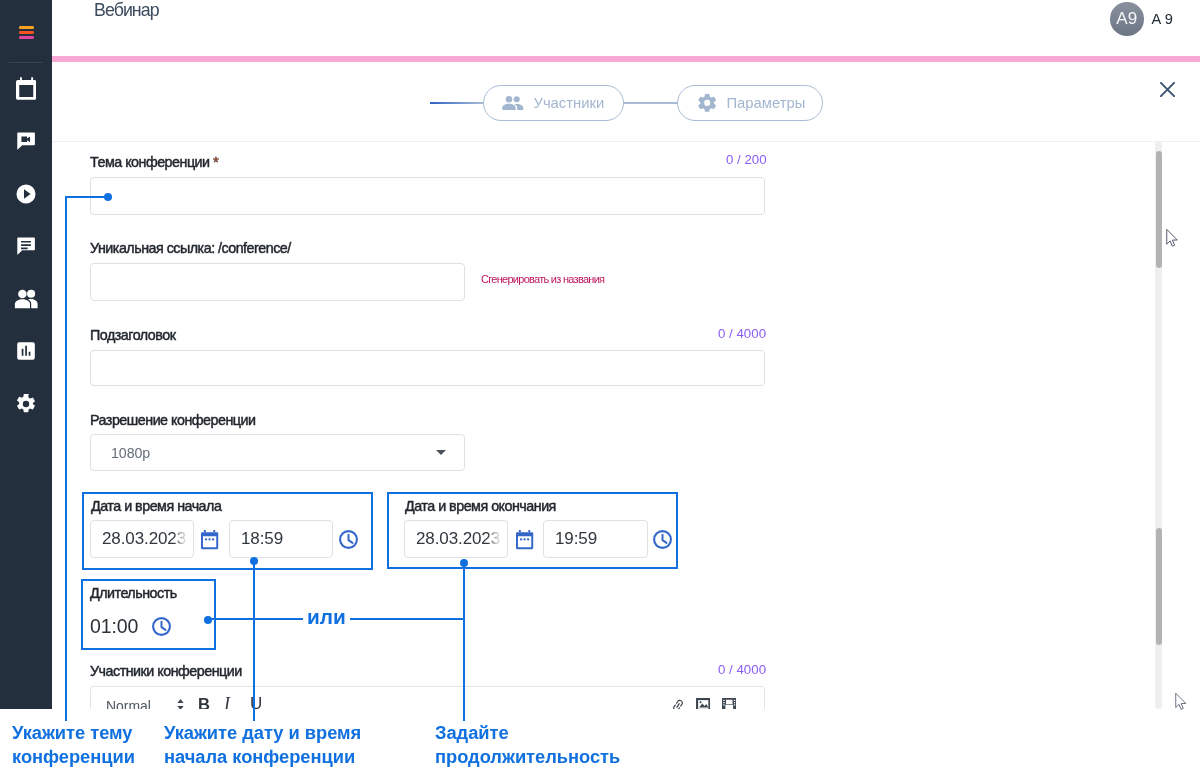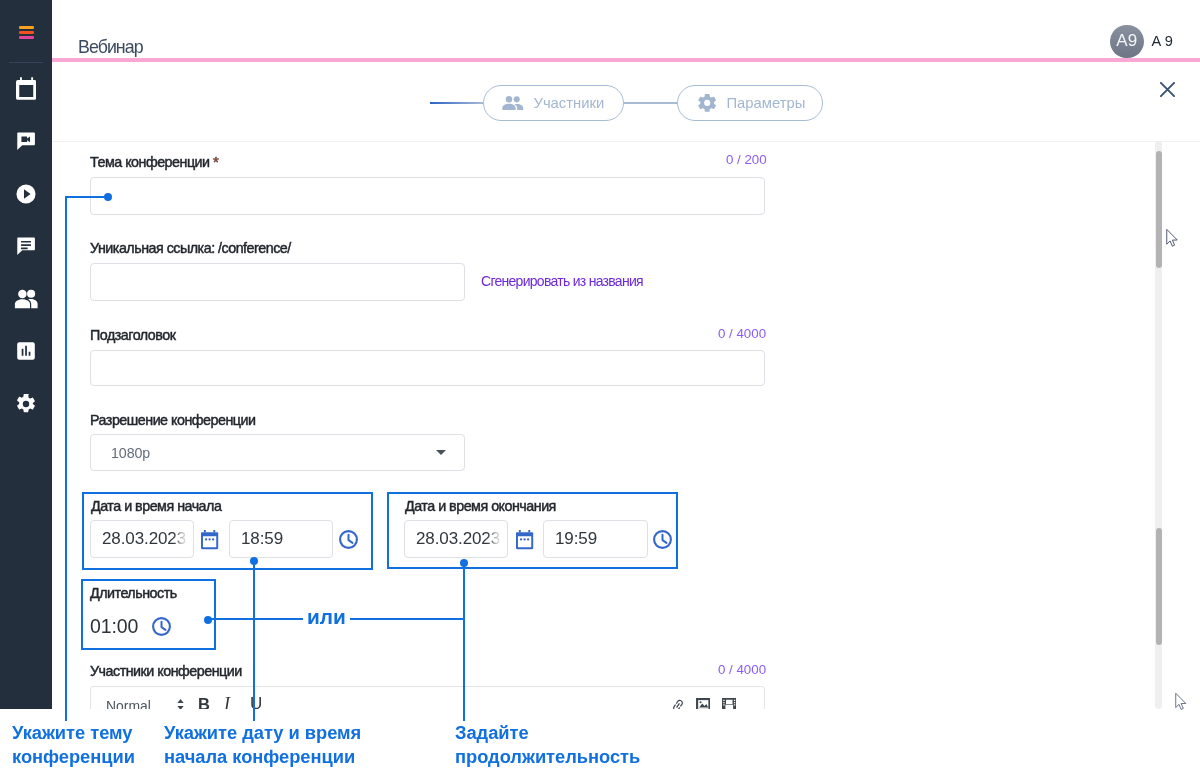--- a/index.html
+++ b/index.html
@@ -11,21 +11,21 @@
 .sidebar{width:52px;flex:0 0 52px;background:#242f3e;position:relative;z-index:3}
 .hamburger{position:absolute;left:0;top:1.5px;width:52px;height:62px;display:flex;align-items:center;justify-content:center;cursor:pointer}
 .hamburger .bars{width:15.2px;display:flex;flex-direction:column;gap:2.4px;margin-left:1.5px}
 .hamburger .bars i{display:block;height:2.5px;border-radius:1.3px}
 .sbdiv{position:absolute;left:9px;top:62px;width:34px;height:1px;background:#37435a}
 .navicon{position:absolute;left:0;width:52px;height:30px;display:flex;align-items:center;justify-content:center;cursor:pointer}
 .navicon svg{display:block}
 
 
 .main{flex:1;display:flex;flex-direction:column;min-width:0;position:relative}
-.header{height:62px;flex:0 0 62px;display:flex;align-items:flex-end;border-bottom:4px solid #f9a8d4;background:#fff;padding:0 30px 0 26px}
+.header{height:62px;flex:0 0 62px;display:flex;align-items:flex-start;border-bottom:6px solid #f9a8d4;background:#fff;padding:0 30px 0 42px}
 .header-title{font-size:17.8px;color:#3b4a5e;letter-spacing:-.95px}
 .header-right{margin-left:auto;display:flex;align-items:center;gap:8px;margin-top:2px;margin-right:-3px}
 .avatar{width:33.5px;height:33.5px;border-radius:50%;background:linear-gradient(180deg,#8a919f 0%,#6d7685 100%);color:#f4f5f7;display:flex;align-items:center;justify-content:center;font-size:17px;letter-spacing:.2px}
 .username{font-size:14.6px;color:#202a35;letter-spacing:.1px}
 
 
 .content{flex:1;position:relative;background:#fff;overflow:hidden}
 .closebtn{position:absolute;left:1108px;top:20px;width:16px;height:16px;cursor:pointer;z-index:30;line-height:0}
 
 .steps{position:absolute;left:0;right:0;top:23px;display:flex;align-items:center;justify-content:center}
@@ -39,21 +39,21 @@
 .divider{position:absolute;left:0;right:0;top:78.5px;height:1px;background:#eef0f2}
 
 .form{position:absolute;left:0;top:0;right:0;bottom:0}
 .fl{position:absolute;font-size:14.3px;color:#22272e;font-weight:400;-webkit-text-stroke:.45px #22272e;letter-spacing:-.5px;white-space:nowrap}
 .req{color:#f4511e;font-weight:400;font-size:15px}
 .ct{position:absolute;font-size:13.3px;color:#8b5cf6;letter-spacing:0}
 .inp{position:absolute;border:1px solid #dde0e4;border-radius:4px;background:#fff}
 .sel{position:absolute;border:1px solid #dde0e4;border-radius:4px;background:#fff;display:flex;align-items:center}
 .selval{font-size:14.2px;color:#646e7b;margin-left:20px;letter-spacing:-.05px}
 .carat{position:absolute;width:0;height:0;border-left:5px solid transparent;border-right:5px solid transparent;border-top:5.5px solid #4a5158}
-.genlink{position:absolute;color:#6d28d9;font-size:14px;letter-spacing:-.72px;cursor:pointer;white-space:nowrap}
+.genlink{position:absolute;color:#be185d;font-size:11px;letter-spacing:-.72px;cursor:pointer;white-space:nowrap}
 .scrollzone{position:absolute;left:0;top:0;width:1200px;height:709px;z-index:15;overflow:hidden}
 .sbtrack{position:absolute;background:#efefef;border-radius:4px}
 .sbthumb{position:absolute;background:#b3b3b3;border-radius:4px;cursor:pointer}
 .cursor{position:absolute;z-index:40;line-height:0}
 .annot{position:absolute;left:0;top:0;width:1064px;height:775px;pointer-events:none;z-index:20}
 .hbox{position:absolute;border:2.2px solid #1070e0}
 .ln{position:absolute;background:#1070e0}
 .dot{position:absolute;width:8px;height:8px;border-radius:50%;background:#1070e0}
 .orlbl{position:absolute;font-size:20.8px;font-weight:700;color:#1070e0;background:#fff;padding:0 4px;letter-spacing:0}
 .note{position:absolute;font-size:18.3px;font-weight:700;color:#1070e0;line-height:24.2px;letter-spacing:-.02px}
@@ -326,17 +326,17 @@
   <div class="orlbl" style="left:303px;top:604.5px">или</div>
 
   <div class="note" style="left:12px;top:720.5px;width:140px">
       <div>Укажите тему</div>
       <div>конференции</div>
     </div>
   <div class="note" style="left:164px;top:720.5px;width:240px">
       <div>Укажите дату и время</div>
       <div>начала конференции</div>
     </div>
-  <div class="note" style="left:455px;top:720.5px;width:260px">
+  <div class="note" style="left:435px;top:720.5px;width:260px">
       <div>Задайте</div>
       <div>продолжительность</div>
     </div>
 </div>
 
 </body></html>

